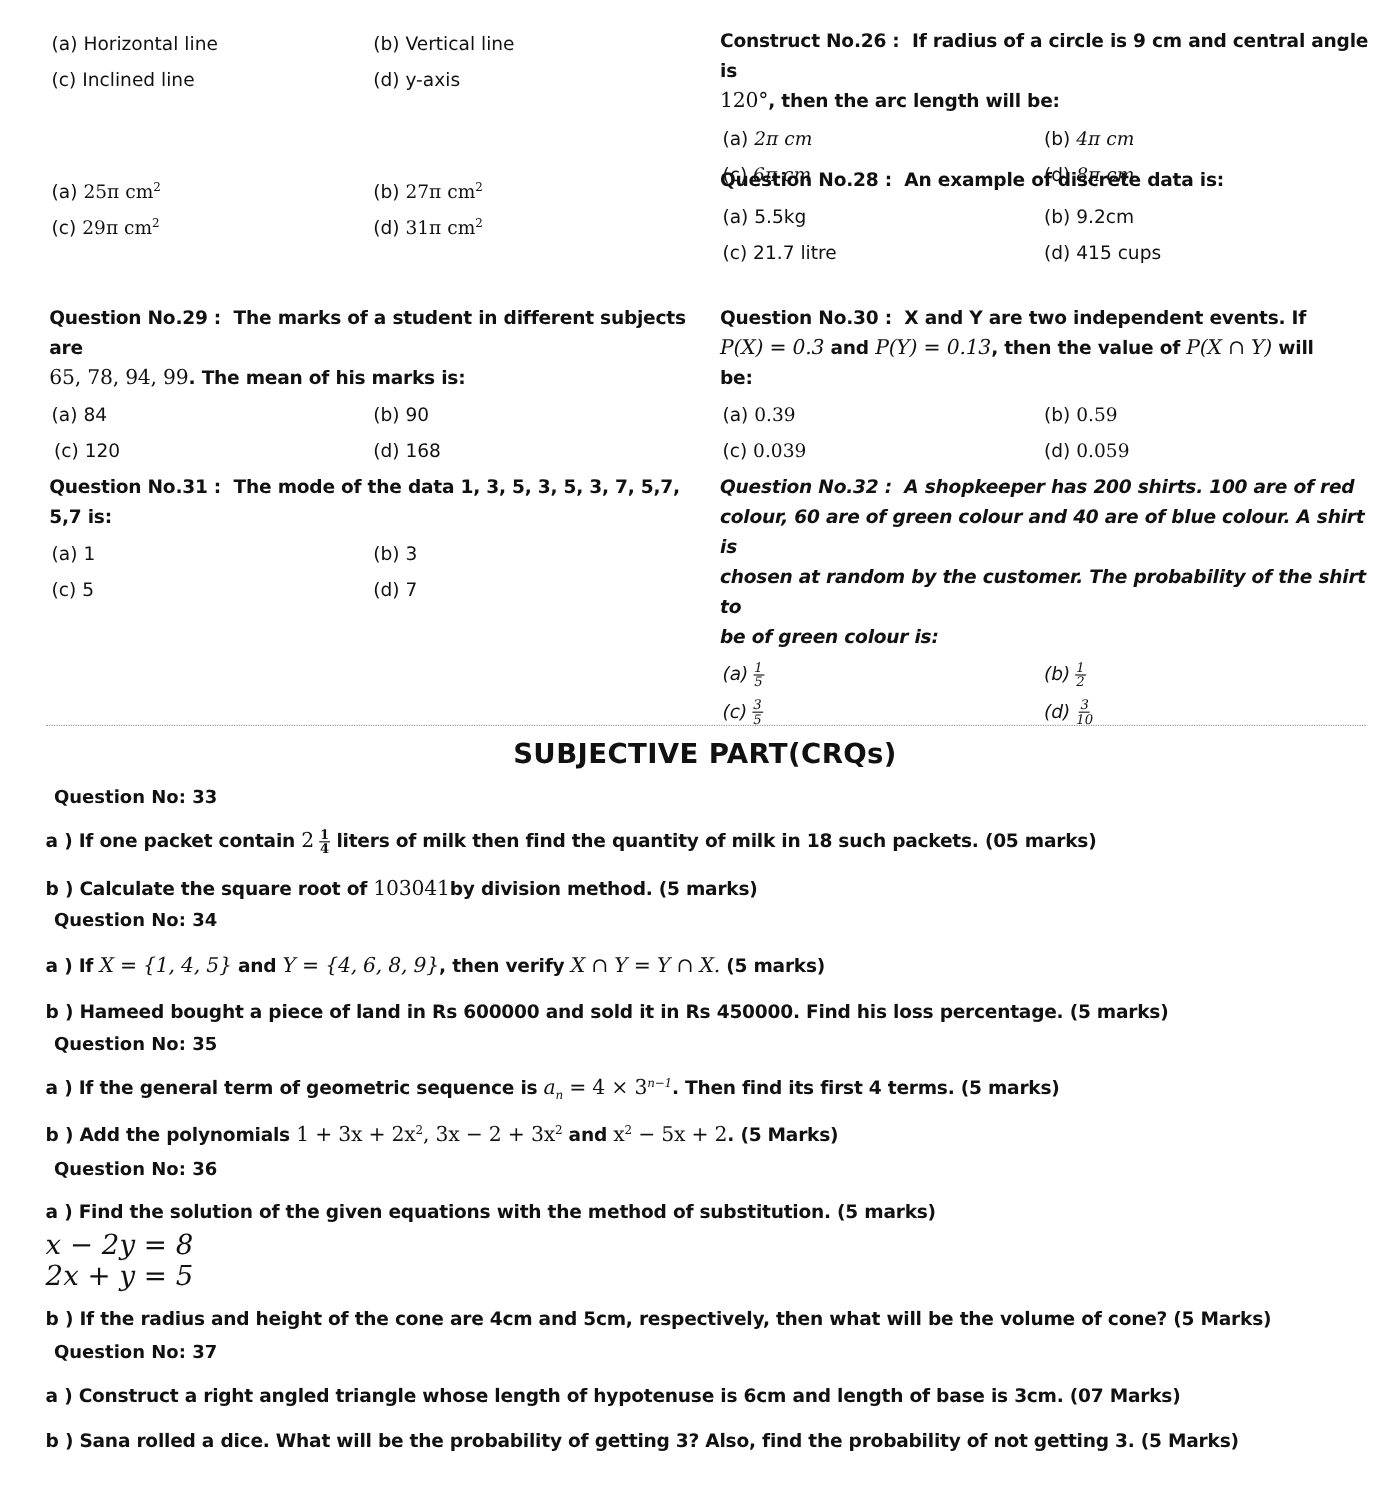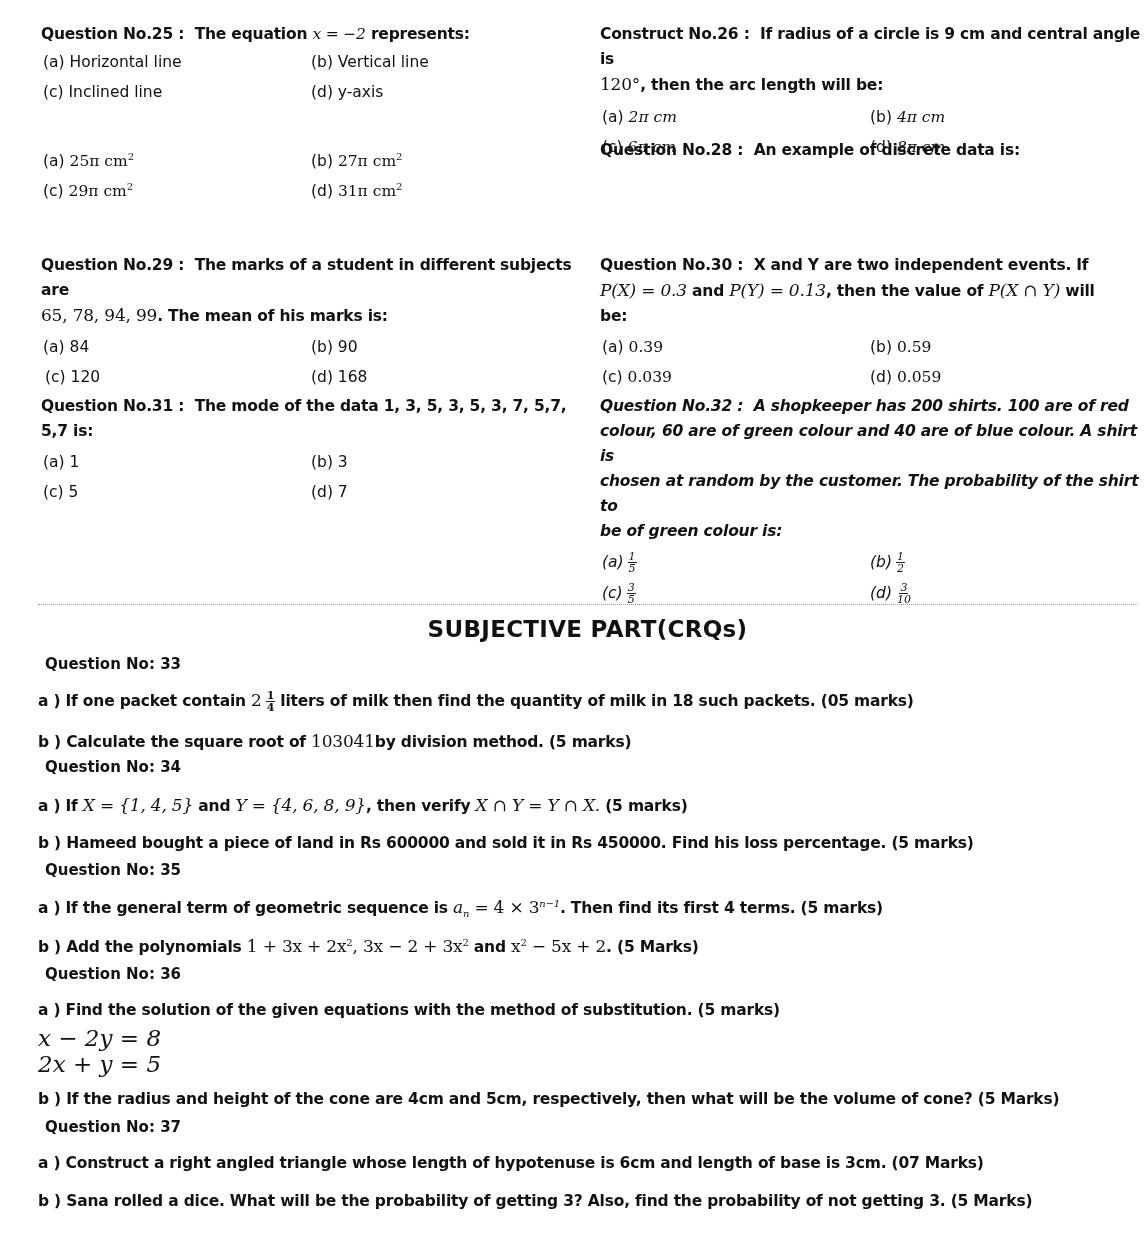--- a/index.html
+++ b/index.html
@@ -20,24 +20,20 @@
   .section-title { position:absolute; left:0; width:1175px; top:616px; text-align:center;
                    font-size:23px; font-weight:bold; letter-spacing:0.3px; }
   .crq-head { position:absolute; left:45px; font-size:15px; font-weight:bold; }
   .crq-part { position:absolute; left:38px; font-size:15.5px; font-weight:bold; white-space:nowrap; letter-spacing:-0.2px; }
   .eqline { position:absolute; left:38px; font-size:23px; }
 </style>
 </head>
 <body>
 
 <div class="mcq" style="left:41px; top:22px;">
-  <div class="qline">
-    <span>Question No.25 :</span>&nbsp;
-    <span>The equation </span><span class="math mi">x = −2</span><span> represents:</span>
-  </div>
   <div class="opts" style="height:60px;">
     <span class="opt" style="left:2px;top:1px;">(a) Horizontal line</span>
     <span class="opt" style="left:270px;top:1px;">(b) Vertical line</span>
     <span class="opt" style="left:2px;top:31px;">(c) Inclined line</span>
     <span class="opt" style="left:270px;top:31px;">(d) y-axis</span>
   </div>
 </div>
 
 <div class="mcq" style="left:600px; top:22px;">
   <div class="qline">
@@ -59,20 +55,26 @@
     <span class="opt" style="left:270px;top:1px;"><span>(b) </span><span class="math">27π cm</span><sup class="math">2</sup></span>
     <span class="opt" style="left:2px;top:31px;"><span>(c) </span><span class="math">29π cm</span><sup class="math">2</sup></span>
     <span class="opt" style="left:270px;top:31px;"><span>(d) </span><span class="math">31π cm</span><sup class="math">2</sup></span>
   </div>
 </div>
 
 <div class="mcq" style="left:600px; top:138px;">
   <div class="qline">
     <span>Question No.28 :</span>&nbsp;
     <span>An example of discrete data is:</span>
+  </div>
+  <div class="opts" style="height:60px;margin-top:3px;">
+    <span class="opt" style="left:2px;top:1px;">(a) 5.5kg</span>
+    <span class="opt" style="left:270px;top:1px;">(b) 9.2cm</span>
+    <span class="opt" style="left:2px;top:31px;">(c) 21.7 litre</span>
+    <span class="opt" style="left:270px;top:31px;">(d) 415 cups</span>
   </div>
 </div>
 
 <div class="mcq" style="left:41px; top:253px;">
   <div class="qline">
     <span>Question No.29 :</span>&nbsp;
     <span>The marks of a student in different subjects are</span><br>
     <span class="math" style="font-size:17px">65, 78, 94, 99</span><span>. The mean of his marks is:</span>
   </div>
   <div class="opts" style="height:60px;margin-top:3px;">

